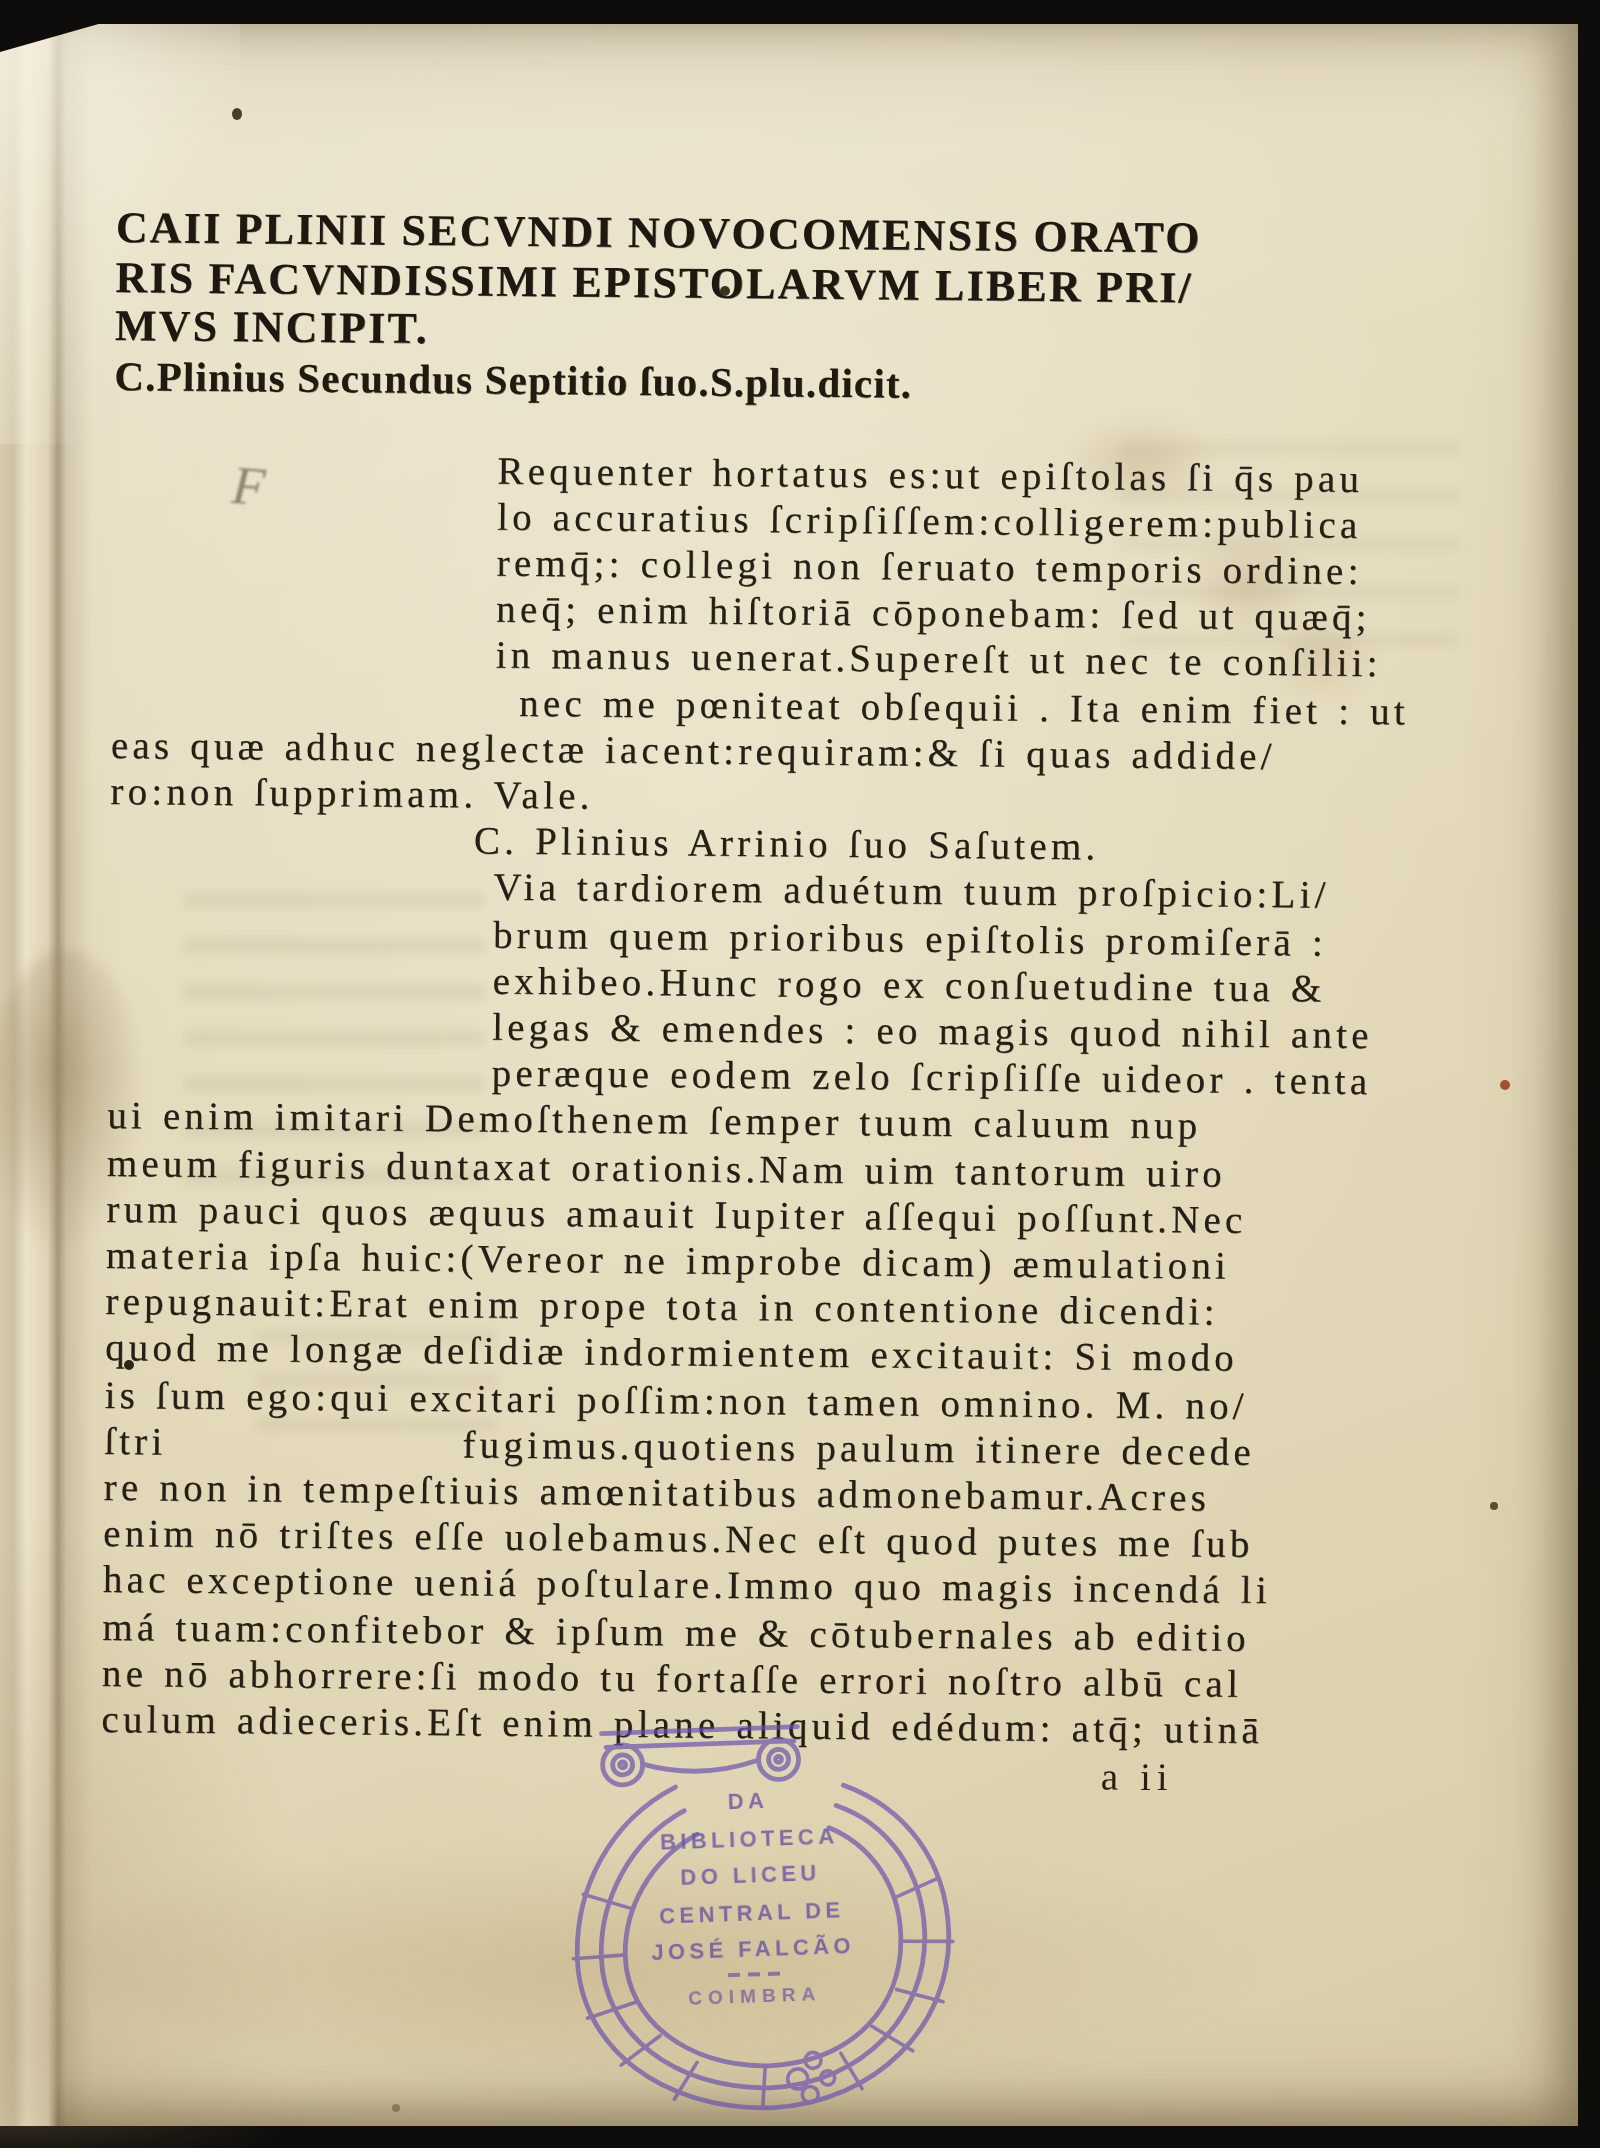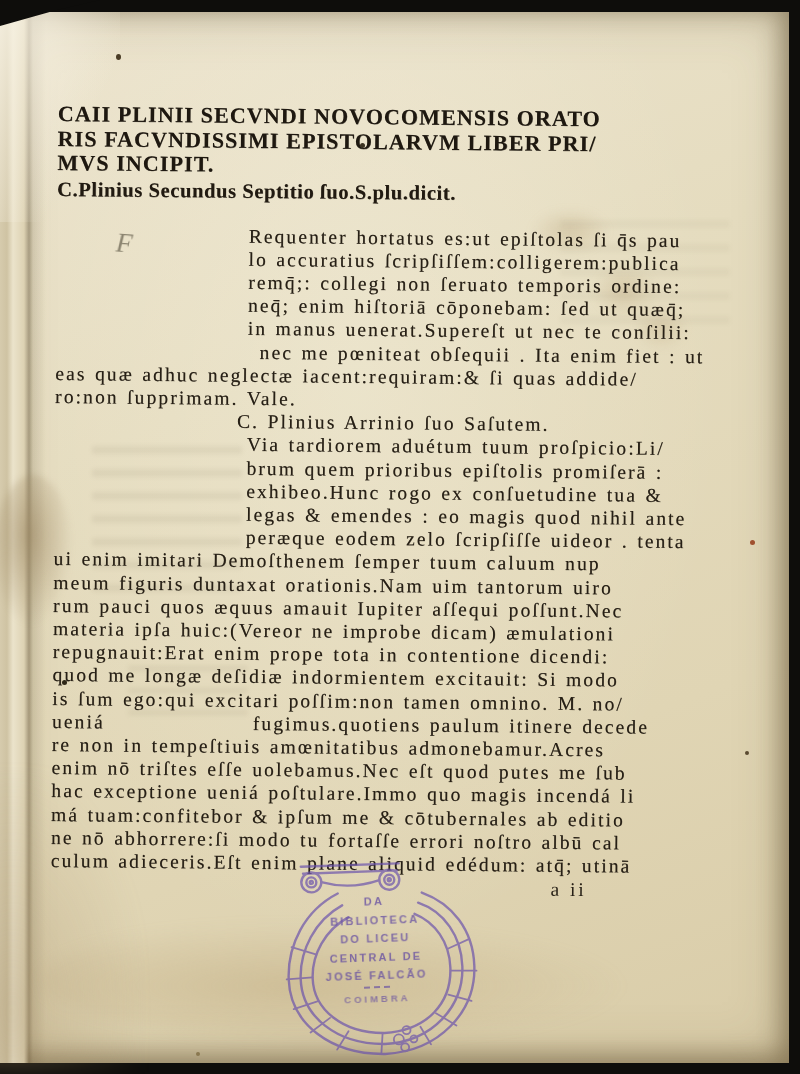--- a/index.html
+++ b/index.html
@@ -153,21 +153,21 @@
         <div class="bodyline ind">exhibeo.Hunc rogo ex conſuetudine tua &amp;</div>
         <div class="bodyline ind">legas &amp; emendes : eo magis quod nihil ante</div>
         <div class="bodyline ind">peræque eodem zelo ſcripſiſſe uideor . tenta</div>
         <div class="bodyline">ui enim imitari Demoſthenem ſemper tuum caluum nup</div>
         <div class="bodyline">meum figuris duntaxat orationis.Nam uim tantorum uiro</div>
         <div class="bodyline">rum pauci quos æquus amauit Iupiter aſſequi poſſunt.Nec</div>
         <div class="bodyline">materia ipſa huic:(Vereor ne improbe dicam) æmulationi</div>
         <div class="bodyline">repugnauit:Erat enim prope tota in contentione dicendi:</div>
         <div class="bodyline">quod me longæ deſidiæ indormientem excitauit: Si modo</div>
         <div class="bodyline">is ſum ego:qui excitari poſſim:non tamen omnino. M. no/</div>
-        <div class="bodyline"><span>ueniá</span><span class="gapspacer"></span><span>fugimus.quotiens paulum itinere decede</span></div>
+        <div class="bodyline"><span>ſtri</span><span class="gapspacer"></span><span>fugimus.quotiens paulum itinere decede</span></div>
         <div class="bodyline">re non in tempeſtiuis amœnitatibus admonebamur.Acres</div>
         <div class="bodyline">enim nō triſtes eſſe uolebamus.Nec eſt quod putes me ſub</div>
         <div class="bodyline">hac exceptione ueniá poſtulare.Immo quo magis incendá li</div>
         <div class="bodyline">má tuam:confitebor &amp; ipſum me &amp; cōtubernales ab editio</div>
         <div class="bodyline">ne nō abhorrere:ſi modo tu fortaſſe errori noſtro albū cal</div>
         <div class="bodyline">culum adieceris.Eſt enim plane aliquid edédum: atq̄; utinā</div>
       </div>
 
       <div class="signature">a ii</div>
     </div>

